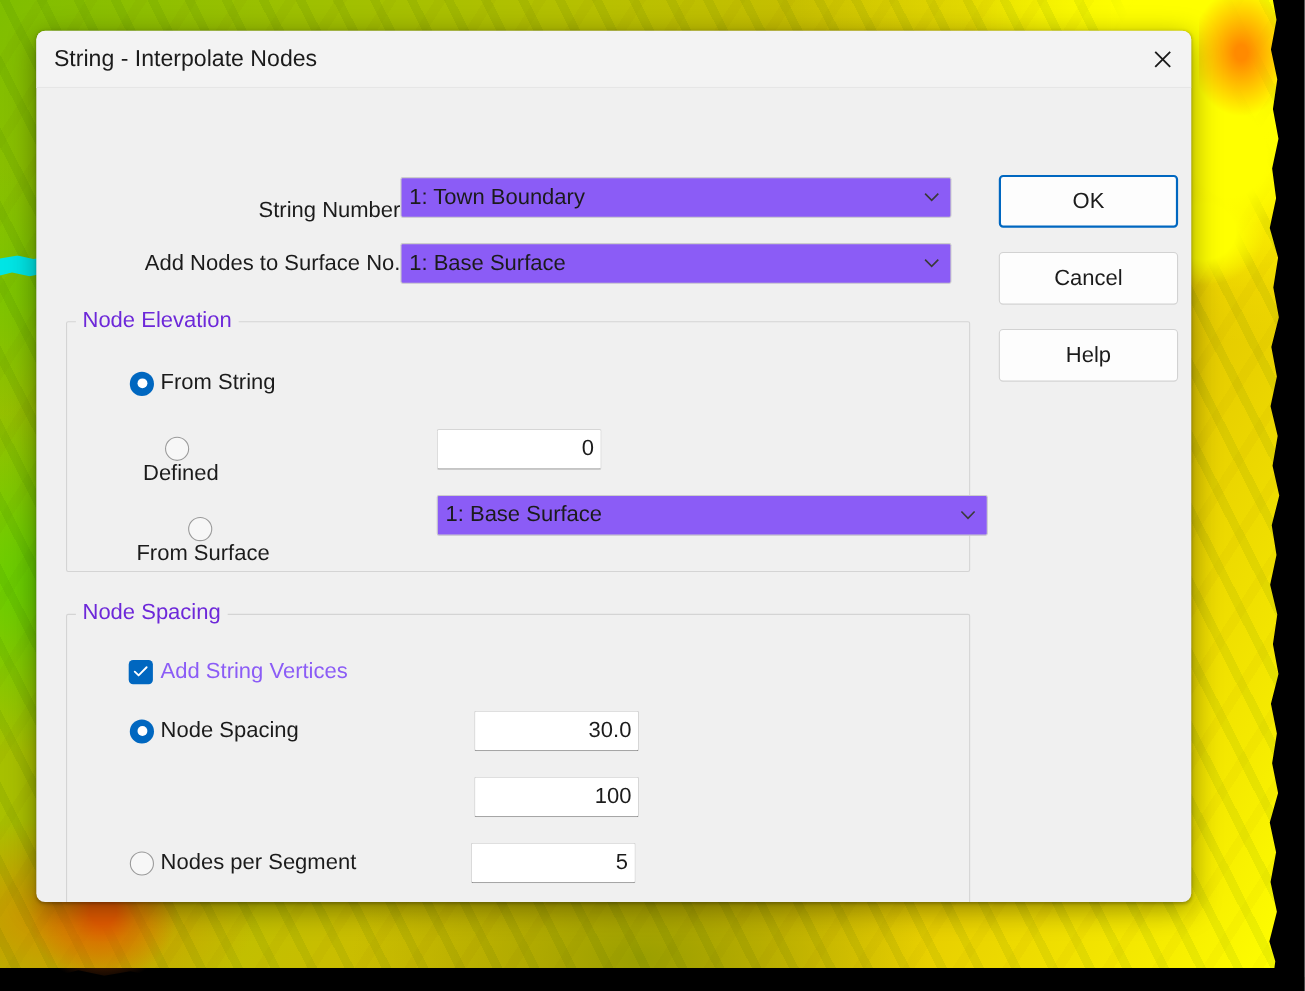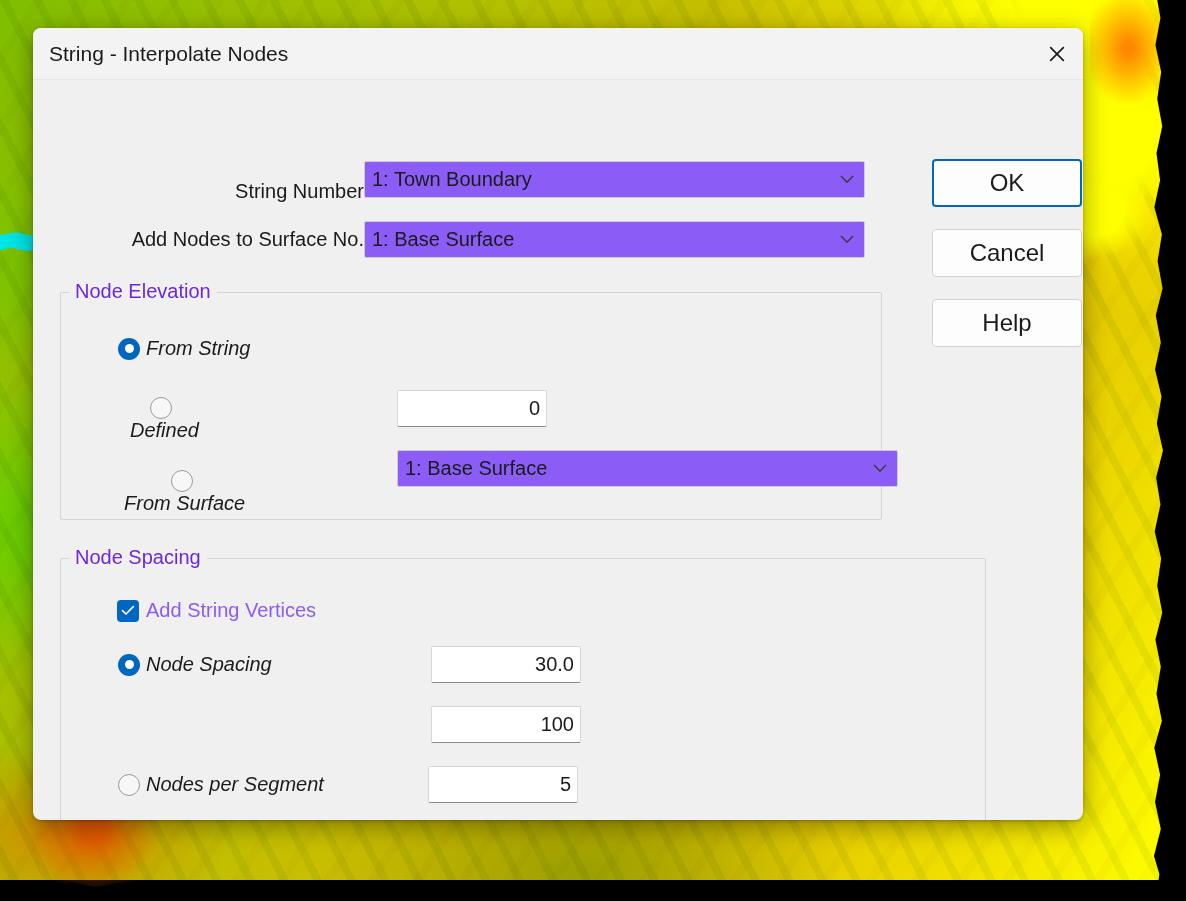--- a/index.html
+++ b/index.html
@@ -182,21 +182,20 @@
     color: #6d28d9;
     white-space: nowrap;
   }
 
   
   .radio-row {
     position: absolute;
     display: flex;
     align-items: center;
     cursor: pointer;
-    font-style: italic;
   }
   .radio {
     width: 22px; height: 22px;
     border-radius: 50%;
     border: 1.6px solid #9a9a9a;
     background: #f7f7f7;
     flex: none;
     position: relative;
   }
   .radio.checked {
@@ -236,29 +235,28 @@
   .check-label {
     margin-left: 7px;
     font-size: 20px;
     color: #8b5cf6;
     white-space: nowrap;
   }
 
   
   .btn {
     position: absolute;
-    width: 150px; height: 48px;
+    width: 163px; height: 48px;
     background: #fdfdfd;
     border: 1px solid #d2d2d2;
     border-radius: 4px;
-    font-size: 24px;
+    font-size: 20px;
     color: #1b1b1b;
     display: flex; align-items: center; justify-content: center;
     cursor: pointer;
-    margin-left: 24px;
   }
   .btn.default {
     border: 2px solid #0067c0;
   }
 </style>
 </head>
 <body>
 
 <div id="backdrop">
   <div class="terrain t-base"></div>
@@ -325,21 +323,21 @@
       <div class="combo" style="left:336px; top:157px; width:501px;">
         <div class="combo-text">1: Base Surface</div>
         <div class="chev">
           <svg width="14" height="9" viewBox="0 0 14 9" aria-hidden="true">
             <path d="M1 1 L7 7.2 L13 1" stroke="#3a3a3a" stroke-width="1.5" fill="none"></path>
           </svg>
         </div>
       </div>
     </div>
 
-    <div class="groupbox" style="left:27px; top:478px; width:926px; height:288px;">
+    <div class="groupbox" style="left:27px; top:478px; width:822px; height:288px;">
       <div class="group-title">Node Spacing</div>
 
       <div class="check-row" style="left:56px; top:40px;">
         <span class="checkbox">
           <svg width="14" height="11" viewBox="0 0 14 11" aria-hidden="true">
             <path d="M1.5 5.6 L5 9 L12.3 1.6" stroke="#ffffff" stroke-width="1.7" fill="none" stroke-linecap="round" stroke-linejoin="round"></path>
           </svg>
         </span>
         <span class="check-label">Add String Vertices</span>
       </div>

